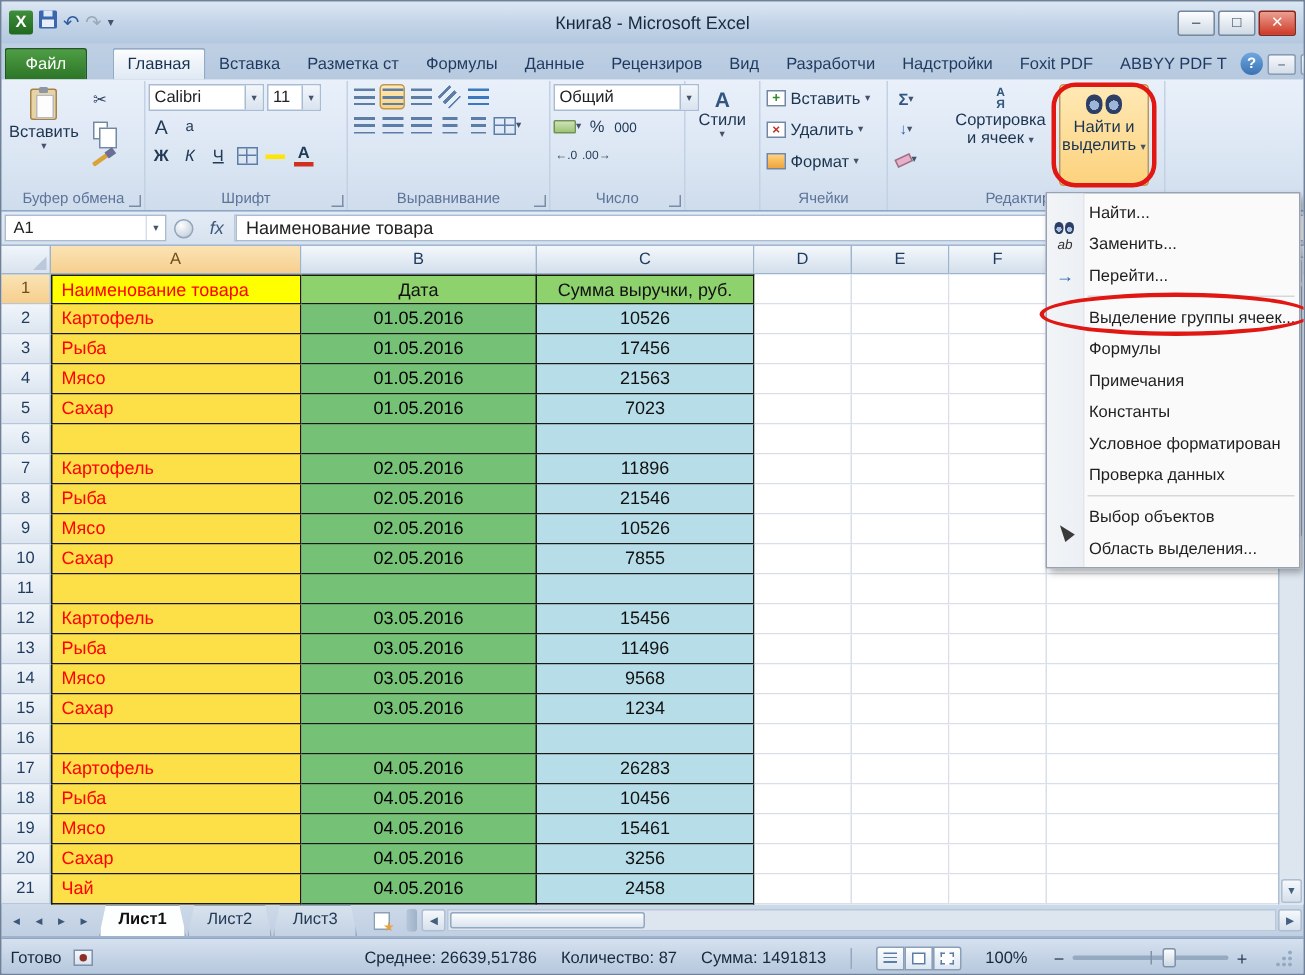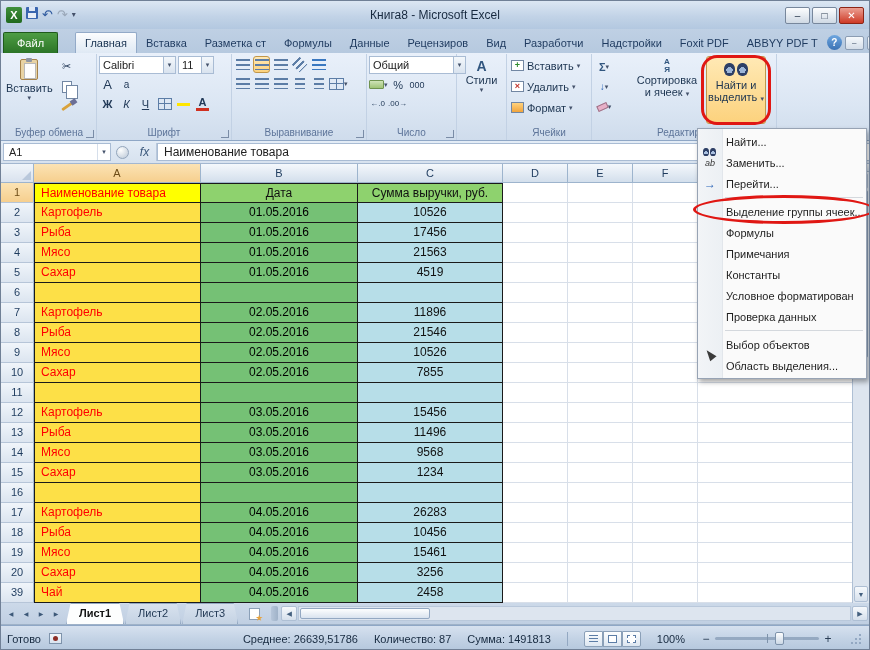--- a/index.html
+++ b/index.html
@@ -470,21 +470,21 @@
           <div class="gc cc tbl d-c">21563</div>
           <div class="gc cd"></div>
           <div class="gc ce"></div>
           <div class="gc cf"></div>
           <div class="gc cfill"></div>
         </div>
         <div class="grow">
           <div class="gc rowhdr">5</div>
           <div class="gc ca tbl first d-a">Сахар</div>
           <div class="gc cb tbl d-b">01.05.2016</div>
-          <div class="gc cc tbl d-c">4519</div>
+          <div class="gc cc tbl d-c">7023</div>
           <div class="gc cd"></div>
           <div class="gc ce"></div>
           <div class="gc cf"></div>
           <div class="gc cfill"></div>
         </div>
         <div class="grow">
           <div class="gc rowhdr">6</div>
           <div class="gc ca tbl first d-a"></div>
           <div class="gc cb tbl d-b"></div>
           <div class="gc cc tbl d-c"></div>
@@ -627,21 +627,21 @@
           <div class="gc rowhdr">20</div>
           <div class="gc ca tbl first d-a">Сахар</div>
           <div class="gc cb tbl d-b">04.05.2016</div>
           <div class="gc cc tbl d-c">3256</div>
           <div class="gc cd"></div>
           <div class="gc ce"></div>
           <div class="gc cf"></div>
           <div class="gc cfill"></div>
         </div>
         <div class="grow">
-          <div class="gc rowhdr">39</div>
+          <div class="gc rowhdr">21</div>
           <div class="gc ca tbl first d-a">Чай</div>
           <div class="gc cb tbl d-b">04.05.2016</div>
           <div class="gc cc tbl d-c">2458</div>
           <div class="gc cd"></div>
           <div class="gc ce"></div>
           <div class="gc cf"></div>
           <div class="gc cfill"></div>
         </div>
       </div>
     <div class="vscroll">

